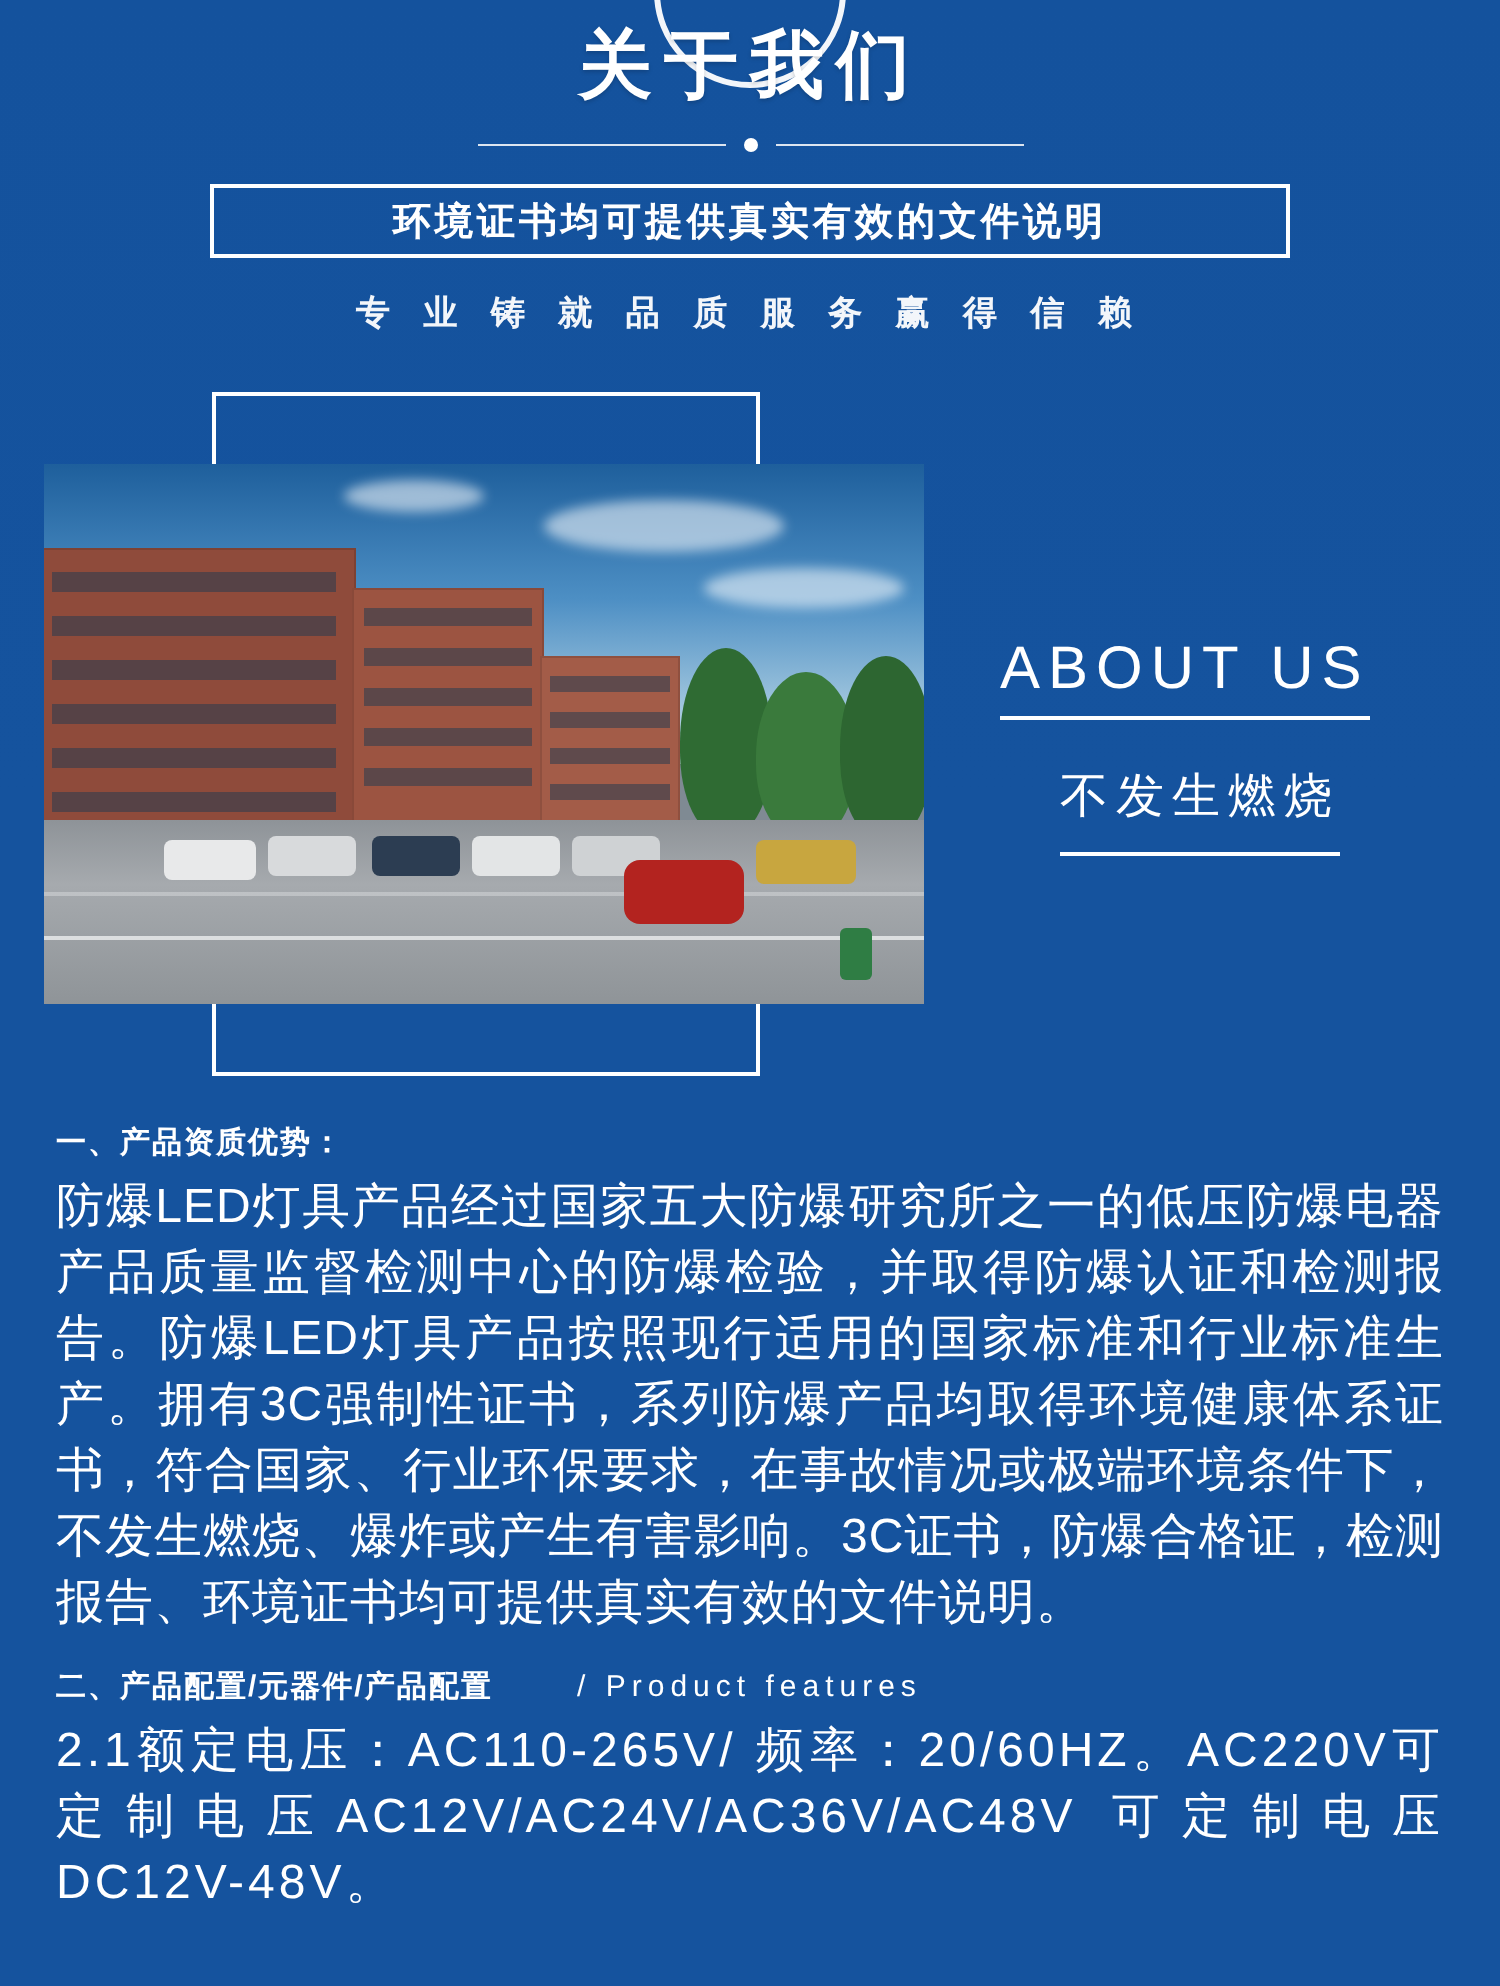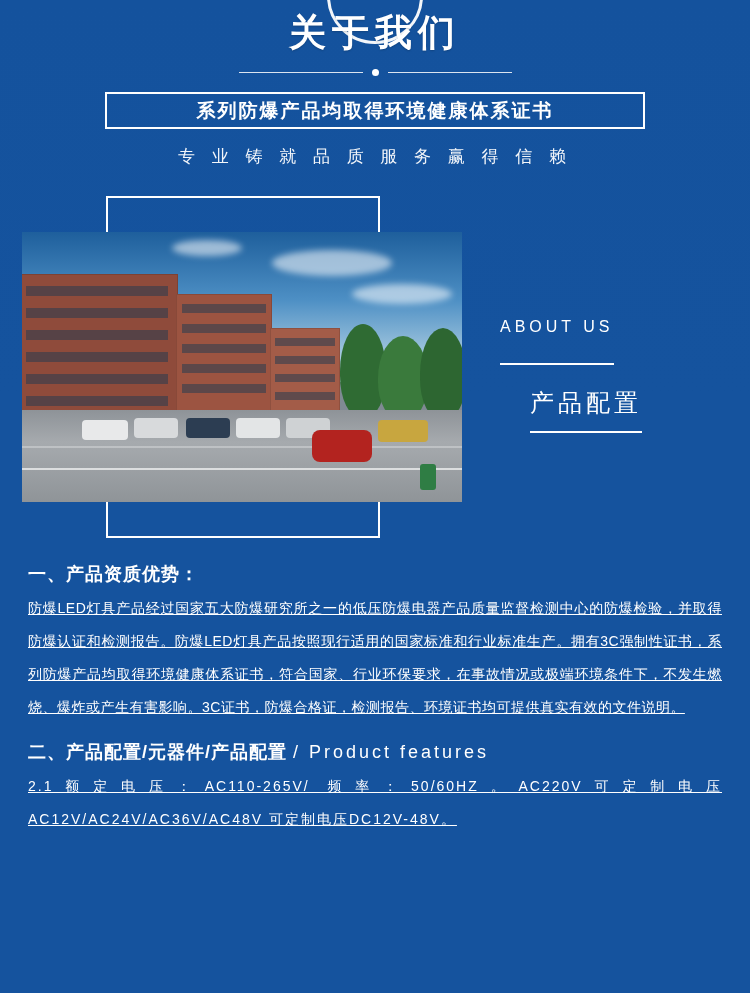--- a/index.html
+++ b/index.html
@@ -90,20 +90,21 @@
   }
   .subslogan {
     position: absolute;
     top: 145px;
     left: 0;
     width: 750px;
     text-align: center;
     font-size: 17px;
     letter-spacing: 6px;
     color: #f3f6fa;
+    font-weight: bold;
   }
 
   
   .photo-wrap {
     position: absolute;
     left: 22px;
     top: 232px;
     width: 440px;
     height: 270px;
   }
@@ -169,24 +170,24 @@
 
   
   .about {
     position: absolute;
     left: 500px;
     top: 318px;
     width: 230px;
     text-align: left;
   }
   .about .en {
-    font-size: 16px;
+    font-size: 30px;
     letter-spacing: 4px;
     color: #ffffff;
-    padding-bottom: 27px;
+    padding-bottom: 6px;
     border-bottom: 2px solid #ffffff;
     display: inline-block;
   }
   .about .cn {
     margin-top: 22px;
     font-size: 24px;
     letter-spacing: 4px;
     color: #ffffff;
     padding-bottom: 12px;
     border-bottom: 2px solid #ffffff;
@@ -195,37 +196,37 @@
   }
 
   
   .content {
     position: absolute;
     left: 28px;
     top: 562px;
     width: 694px;
   }
   .sec-title {
-    font-size: 18px;
+    font-size: 15px;
     font-weight: bold;
     color: #ffffff;
     letter-spacing: 1px;
     margin-bottom: 6px;
   }
   .sec-title .en {
     font-weight: normal;
     letter-spacing: 3px;
+    margin-left: 37px;
   }
   .para {
-    font-size: 14px;
+    font-size: 24px;
     line-height: 33px;
     color: #ffffff;
     letter-spacing: 0.5px;
     text-align: justify;
-    text-decoration: underline;
   }
   .para.mono {
     letter-spacing: 2px;
   }
   .gap { height: 16px; }
 </style>
 </head>
 <body>
 
 <div class="page">
@@ -233,21 +234,21 @@
   <div class="top-circle"></div>
   <div class="main-title">关于我们</div>
 
   <div class="divider">
     <span class="bar"></span>
     <span class="dot"></span>
     <span class="bar"></span>
   </div>
 
   <div class="slogan-box">
-    <span class="txt">系列防爆产品均取得环境健康体系证书</span>
+    <span class="txt">环境证书均可提供真实有效的文件说明</span>
   </div>
   <div class="subslogan">专 业 铸 就 品 质 服 务 赢 得 信 赖</div>
 
   <div class="photo-wrap">
     <div class="corner tl"></div>
     <div class="corner tr"></div>
     <div class="corner bl"></div>
     <div class="corner br"></div>
 
     <div class="photo">
@@ -292,29 +293,29 @@
       <div class="car" style="left:214px;top:186px;width:44px;height:20px;background:#e3e5e6;"></div>
       <div class="car" style="left:264px;top:186px;width:44px;height:20px;background:#cfd2d4;"></div>
       <div class="car" style="left:290px;top:198px;width:60px;height:32px;background:#b3231f;border-radius:8px;"></div>
       <div class="car" style="left:356px;top:188px;width:50px;height:22px;background:#c8a63f;"></div>
       <div class="car" style="left:398px;top:232px;width:16px;height:26px;background:#2f7d44;border-radius:3px;"></div>
     </div>
   </div>
 
   <div class="about">
     <div class="en">ABOUT US</div>
-    <div class="cn">产品配置</div>
+    <div class="cn">不发生燃烧</div>
   </div>
 
   <div class="content">
     <div class="sec-title">一、产品资质优势：</div>
     <div class="para">防爆LED灯具产品经过国家五大防爆研究所之一的低压防爆电器产品质量监督检测中心的防爆检验，并取得防爆认证和检测报告。防爆LED灯具产品按照现行适用的国家标准和行业标准生产。拥有3C强制性证书，系列防爆产品均取得环境健康体系证书，符合国家、行业环保要求，在事故情况或极端环境条件下，不发生燃烧、爆炸或产生有害影响。3C证书，防爆合格证，检测报告、环境证书均可提供真实有效的文件说明。</div>
 
     <div class="gap"></div>
 
     <div class="sec-title">
       <span>二、产品配置/元器件/产品配置</span>
       <span class="en">/ Product features</span>
     </div>
-    <div class="para mono">2.1额定电压：AC110-265V/ 频率：50/60HZ。AC220V可定制电压AC12V/AC24V/AC36V/AC48V  可定制电压DC12V-48V。</div>
+    <div class="para mono">2.1额定电压：AC110-265V/ 频率：20/60HZ。AC220V可定制电压AC12V/AC24V/AC36V/AC48V  可定制电压DC12V-48V。</div>
   </div>
 
 </div>
 
 </body></html>

